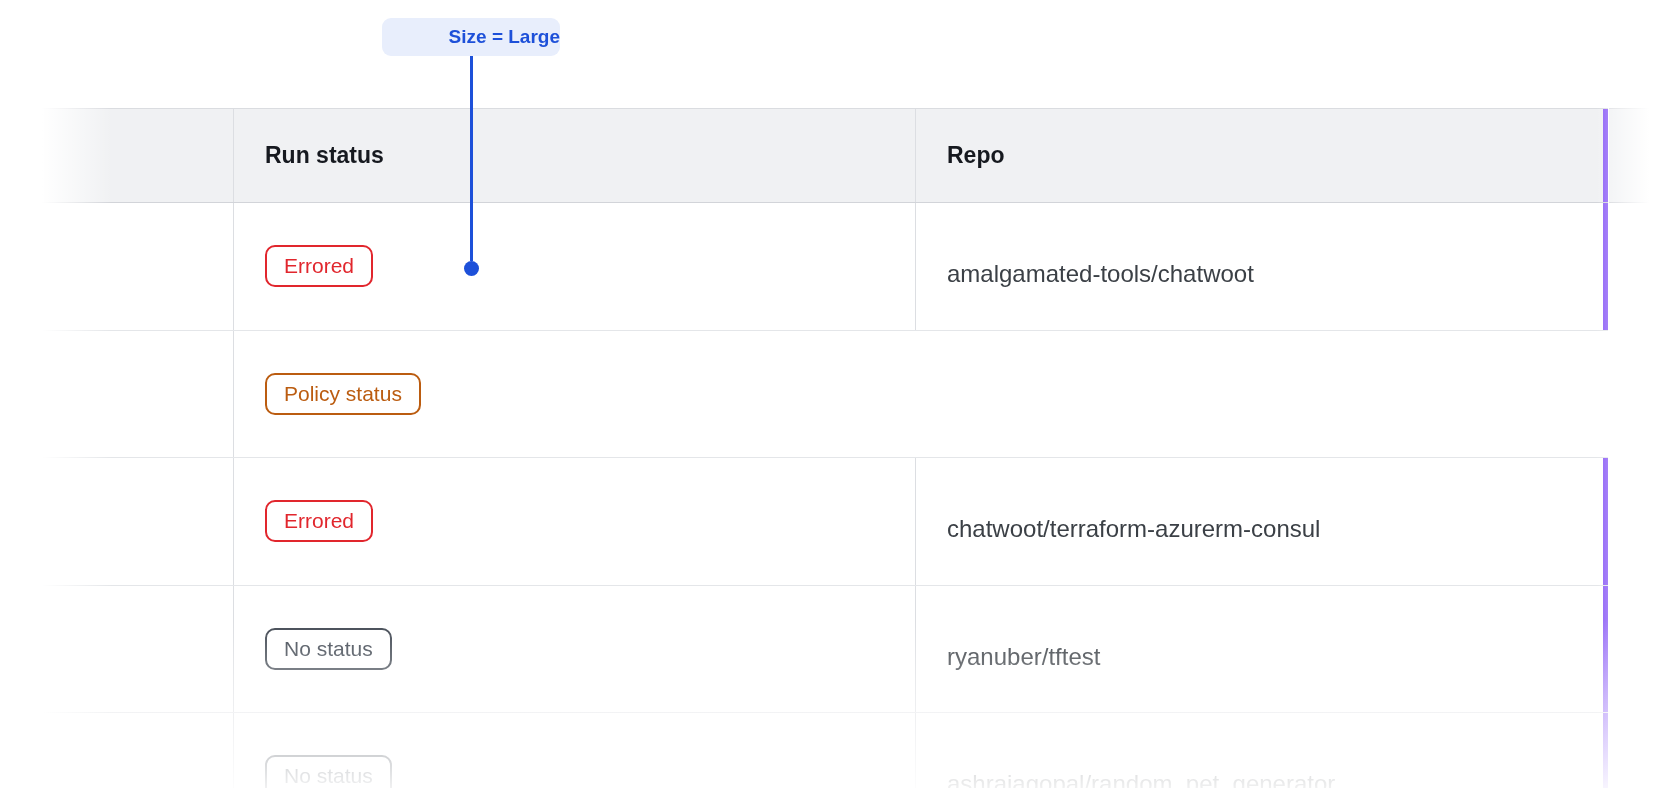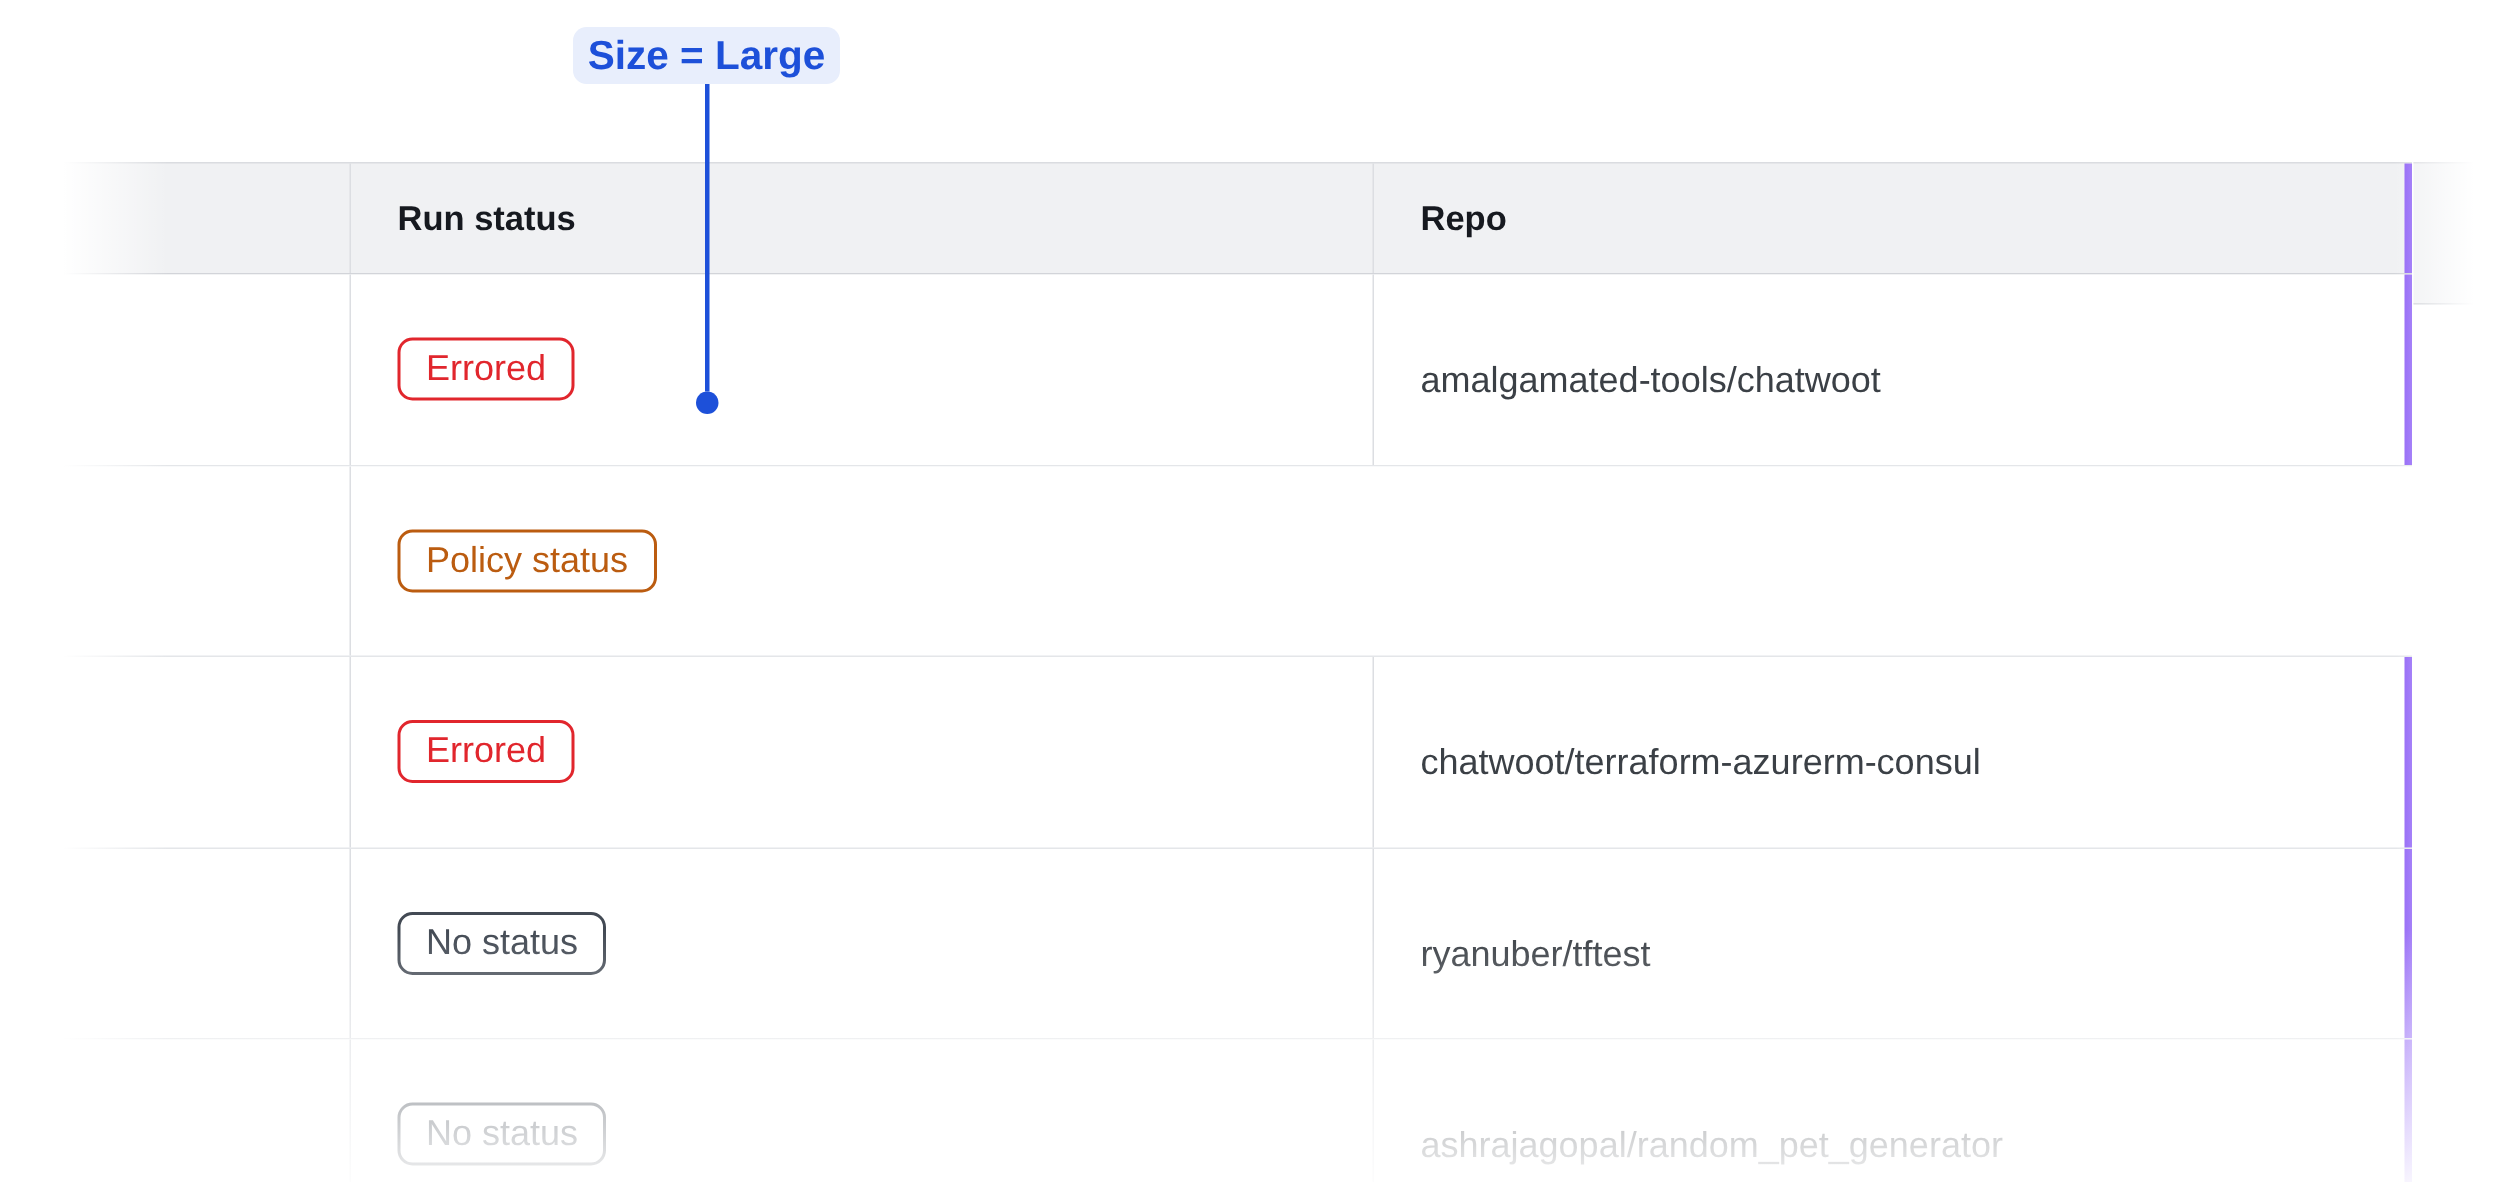--- a/index.html
+++ b/index.html
@@ -8,21 +8,21 @@
     font-family: "Liberation Sans", "DejaVu Sans", sans-serif;
   }
   .stage { position: absolute; inset: 0; }
 
   
   .table {
     position: absolute; left: 42px; top: 108px; width: 1566px;
     background: #ffffff;
   }
   .header-row {
-    display: flex; height: 75px;
+    display: flex; height: 95px;
     background: #f0f1f3;
     border-top: 1px solid #dadce0;
     border-bottom: 1px solid #d2d4d9;
     box-sizing: border-box;
   }
   .header-cell {
     display: flex; align-items: center;
     box-sizing: border-box;
     padding-left: 31px;
     font-size: 23px; font-weight: 700; color: #16191f;
@@ -37,21 +37,21 @@
   .col1 { width: 191px; padding-left: 0; }
   .col2 { width: 682px; border-left: 1px solid #dcdee2; }
   .col3 { width: 693px; border-left: 1px solid #dcdee2; border-right: 5px solid #8b5cf6; }
 
   .badge {
     display: inline-block;
     height: 38px; line-height: 38px;
     padding: 0 17px;
     border: 2px solid currentColor;
     border-radius: 10px;
-    font-size: 24px; font-weight: 500;
+    font-size: 21px; font-weight: 500;
     background: #ffffff;
     white-space: nowrap;
   }
   .repo { font-size: 24px; color: #3b4046; white-space: nowrap; margin-top: 16px; }
 
   
   .header-sliver {
     position: absolute; left: 1609px; top: 108px; width: 48px; height: 95px;
     background: #f0f1f3;
     border-top: 1px solid #dadce0;
@@ -75,22 +75,22 @@
     background: linear-gradient(to bottom,
       rgba(255,255,255,0) 0%,
       rgba(255,255,255,0.45) 45%,
       rgba(255,255,255,0.92) 100%);
     pointer-events: none;
   }
 
   
   .annotation-label {
     position: absolute; left: 382px; top: 18px; width: 178px; height: 38px;
-    line-height: 38px; text-align: center;
-    font-size: 27px; font-weight: 600;
+    line-height: 38px; text-align: right;
+    font-size: 19px; font-weight: 600;
     border-radius: 9px;
   }
   .annotation-line {
     position: absolute; left: 470px; top: 56px; width: 3px; height: 205px;
   }
   .annotation-dot {
     position: absolute; left: 464px; top: 261px; width: 15px; height: 15px;
     border-radius: 50%;
   }
 </style>

